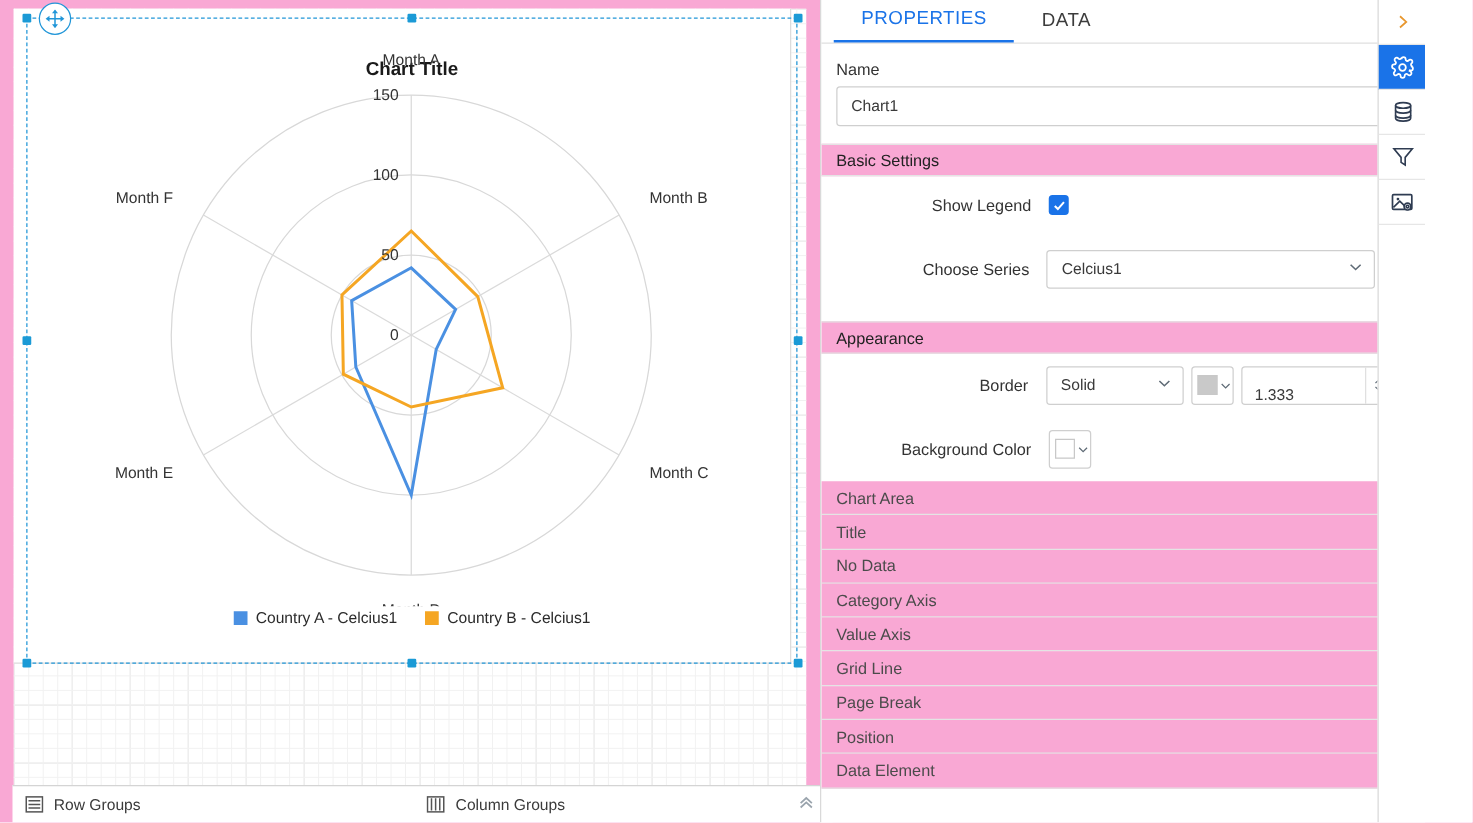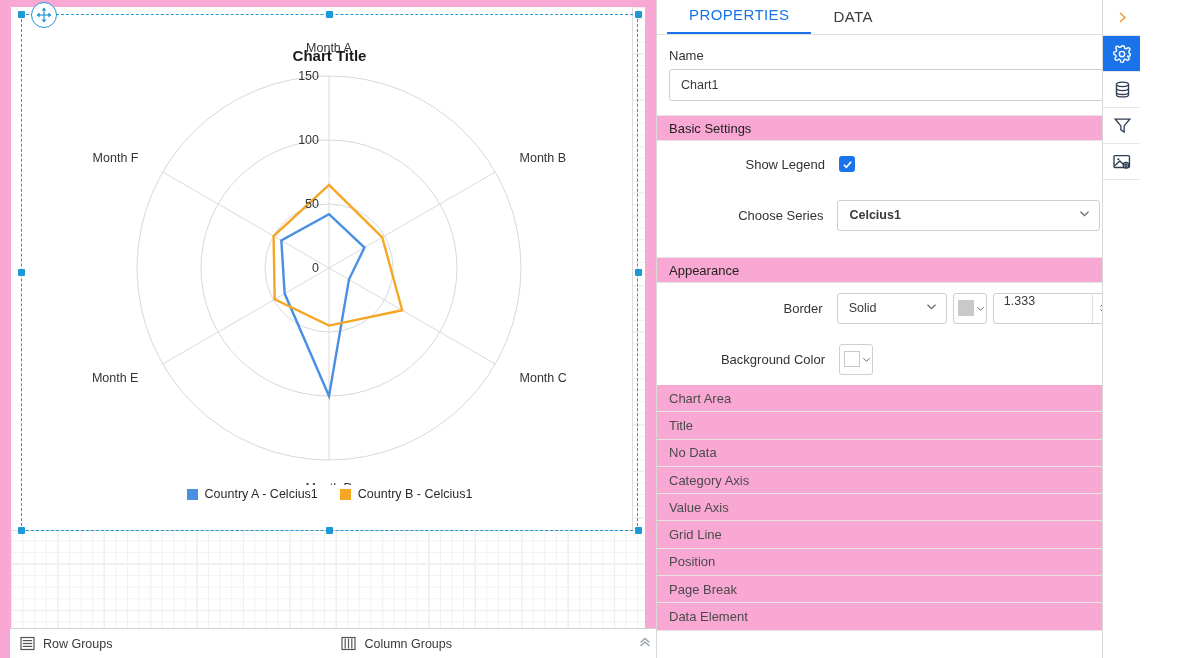--- a/index.html
+++ b/index.html
@@ -210,21 +210,21 @@
     width: 34px; height: 31px;
     border: 1px solid #cfcfcf; border-radius: 3px;
     display: flex; align-items: center; gap: 2px;
     padding-left: 4px;
     background: #fff;
   }
   .color-chip { width: 16px; height: 16px; border: 1px solid #c8c8c8; }
   .spin-box {
     height: 31px; width: 124px;
     border: 1px solid #cfcfcf; border-radius: 3px;
-    display: flex; align-items: flex-start;
+    display: flex; align-items: flex-end;
     padding-left: 10px;
     font-size: 12.5px; color: #3a3a3a;
     background: #fff;
   }
   .spin-arrows {
     margin-left: auto; width: 22px; height: 100%;
     border-left: 1px solid #e0e0e0;
     display: flex; flex-direction: column;
     align-items: center; justify-content: center;
     color: #6b7680; font-size: 8px; line-height: 9px;
@@ -371,21 +371,21 @@
         <div class="cbx">
           <svg width="11" height="11" viewBox="0 0 12 12">
             <polyline points="2,6.3 4.7,9 10,3" fill="none" stroke="#fff" stroke-width="1.8"></polyline>
           </svg>
         </div>
         <div class="tail-check"></div>
       </div>
 
       <div class="prop-row" style="height:56px;">
         <div class="lbl">Choose Series</div>
-        <div class="select-box" style="width:265px;font-weight:bold;">
+        <div class="select-box" style="width:265px;">
           <span>Celcius1</span>
           <span class="caret">
             <svg width="13" height="13" viewBox="0 0 13 13">
                 <polyline points="2.5,4.8 6.5,8.6 10.5,4.8" fill="none" stroke="#5f6b76" stroke-width="1.3"></polyline>
               </svg>
           </span>
         </div>
         <span class="pencil">
           <svg width="17" height="17" viewBox="0 0 17 17">
             <path d="M2.5 13.2 L11.2 4.5 L13 6.3 L4.3 15 L2 15.5 Z" fill="none" stroke="#5f6b76" stroke-width="1.15"></path>
@@ -458,25 +458,25 @@
           </div>
           <div class="collapsed-row">
             <span>Value Axis</span>
             <span class="sign">+</span>
           </div>
           <div class="collapsed-row">
             <span>Grid Line</span>
             <span class="sign">+</span>
           </div>
           <div class="collapsed-row">
+            <span>Page Break</span>
+            <span class="sign">+</span>
+          </div>
+          <div class="collapsed-row">
             <span>Position</span>
-            <span class="sign">+</span>
-          </div>
-          <div class="collapsed-row">
-            <span>Page Break</span>
             <span class="sign">+</span>
           </div>
           <div class="collapsed-row">
             <span>Data Element</span>
             <span class="sign">+</span>
           </div>
         </div>
     </div>
 
     <div id="rail">

